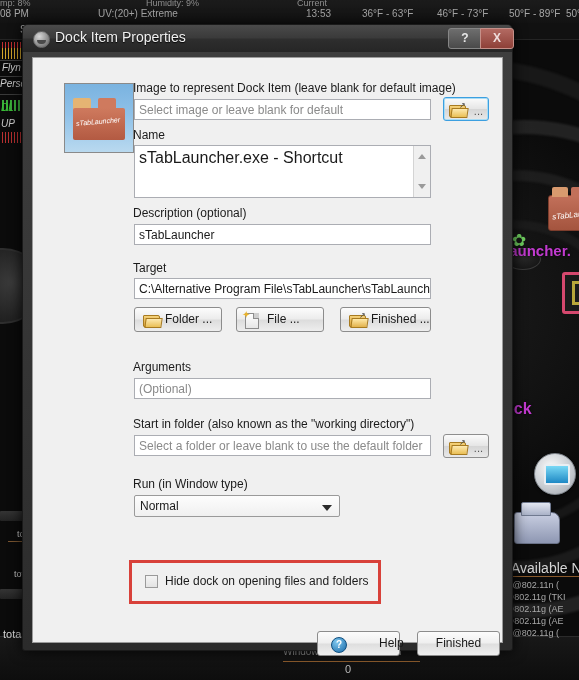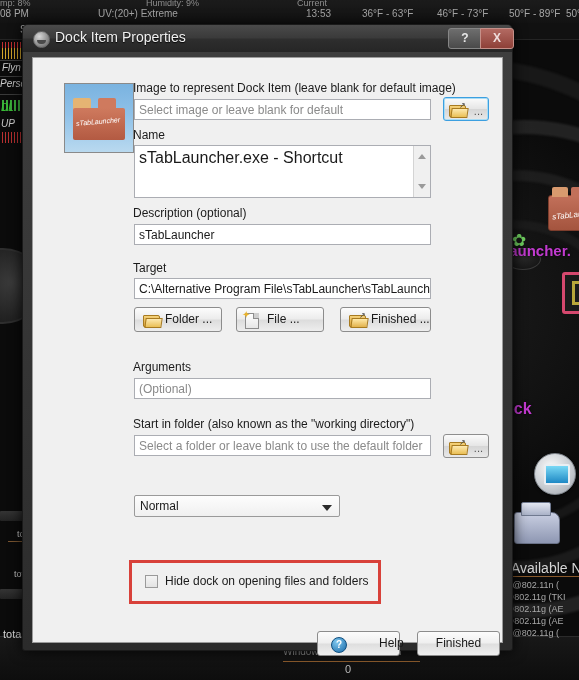--- a/index.html
+++ b/index.html
@@ -671,20 +671,21 @@
       <div class="inp placeholder" style="left:101px;top:377px;width:297px;height:21px">Select a folder or leave blank to use the default folder</div>
       <div class="browse-btn" style="left:410px;top:376px">
         <div class="folder-glyph">
           <div class="fg-back"></div>
           <div class="fg-front"></div>
           <div class="fg-arrow">↗</div>
         </div>
         <div class="browse-dots">...</div>
       </div>
 
+      <div class="lbl" style="left:100px;top:419px">Run (in  Window type)</div>
       <div class="combo" style="left:101px;top:437px;width:206px;height:22px">
         <div class="combo-text">Normal</div>
         <div class="combo-arrow"></div>
       </div>
 
       <div class="redbox" style="left:96px;top:502px;width:252px;height:44px"></div>
       <div class="chk" style="left:112px;top:517px"></div>
       <div class="chk-label" style="left:132px;top:516px">Hide dock on opening files and folders</div>
 
       <div class="footbtn" style="left:284px;top:573px;width:83px">

